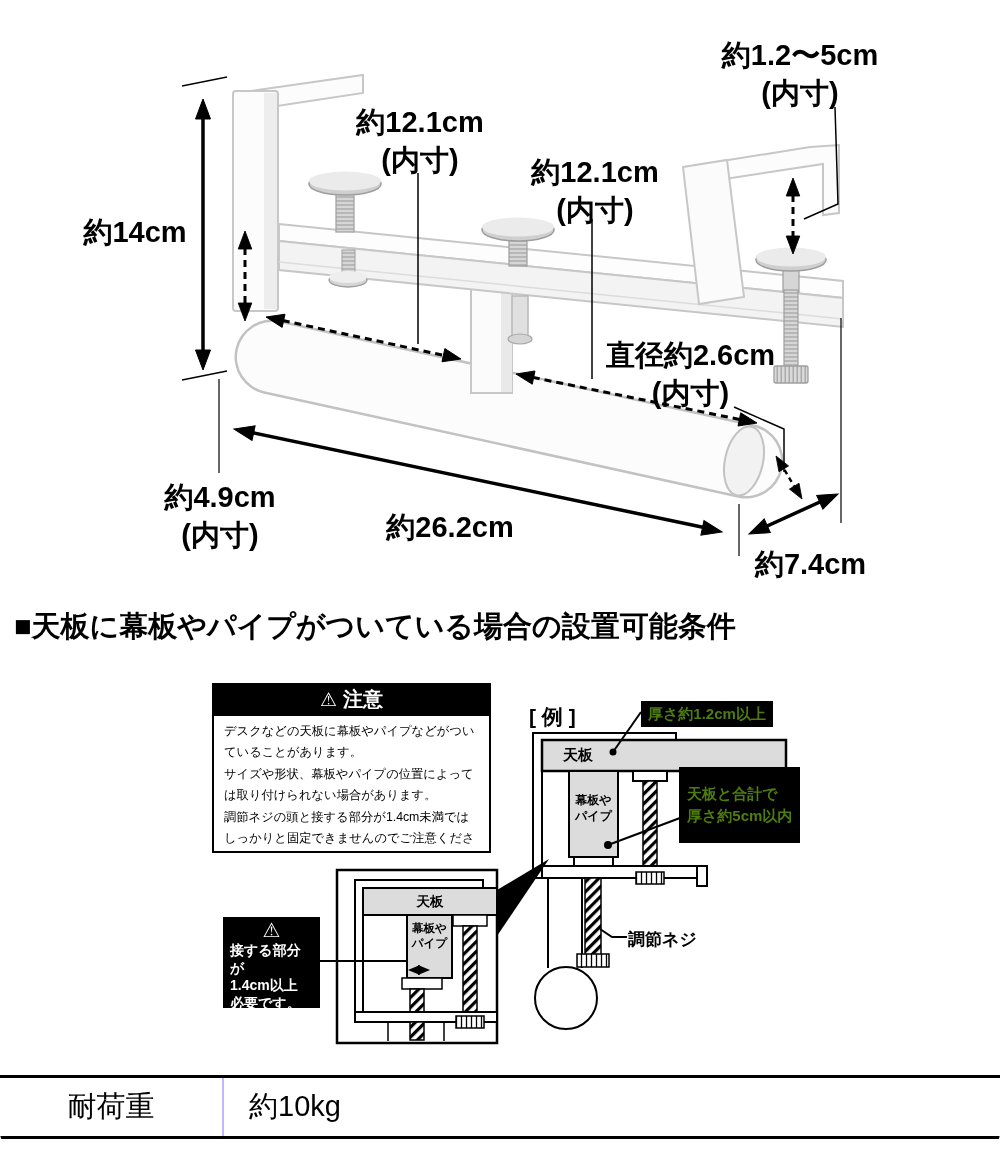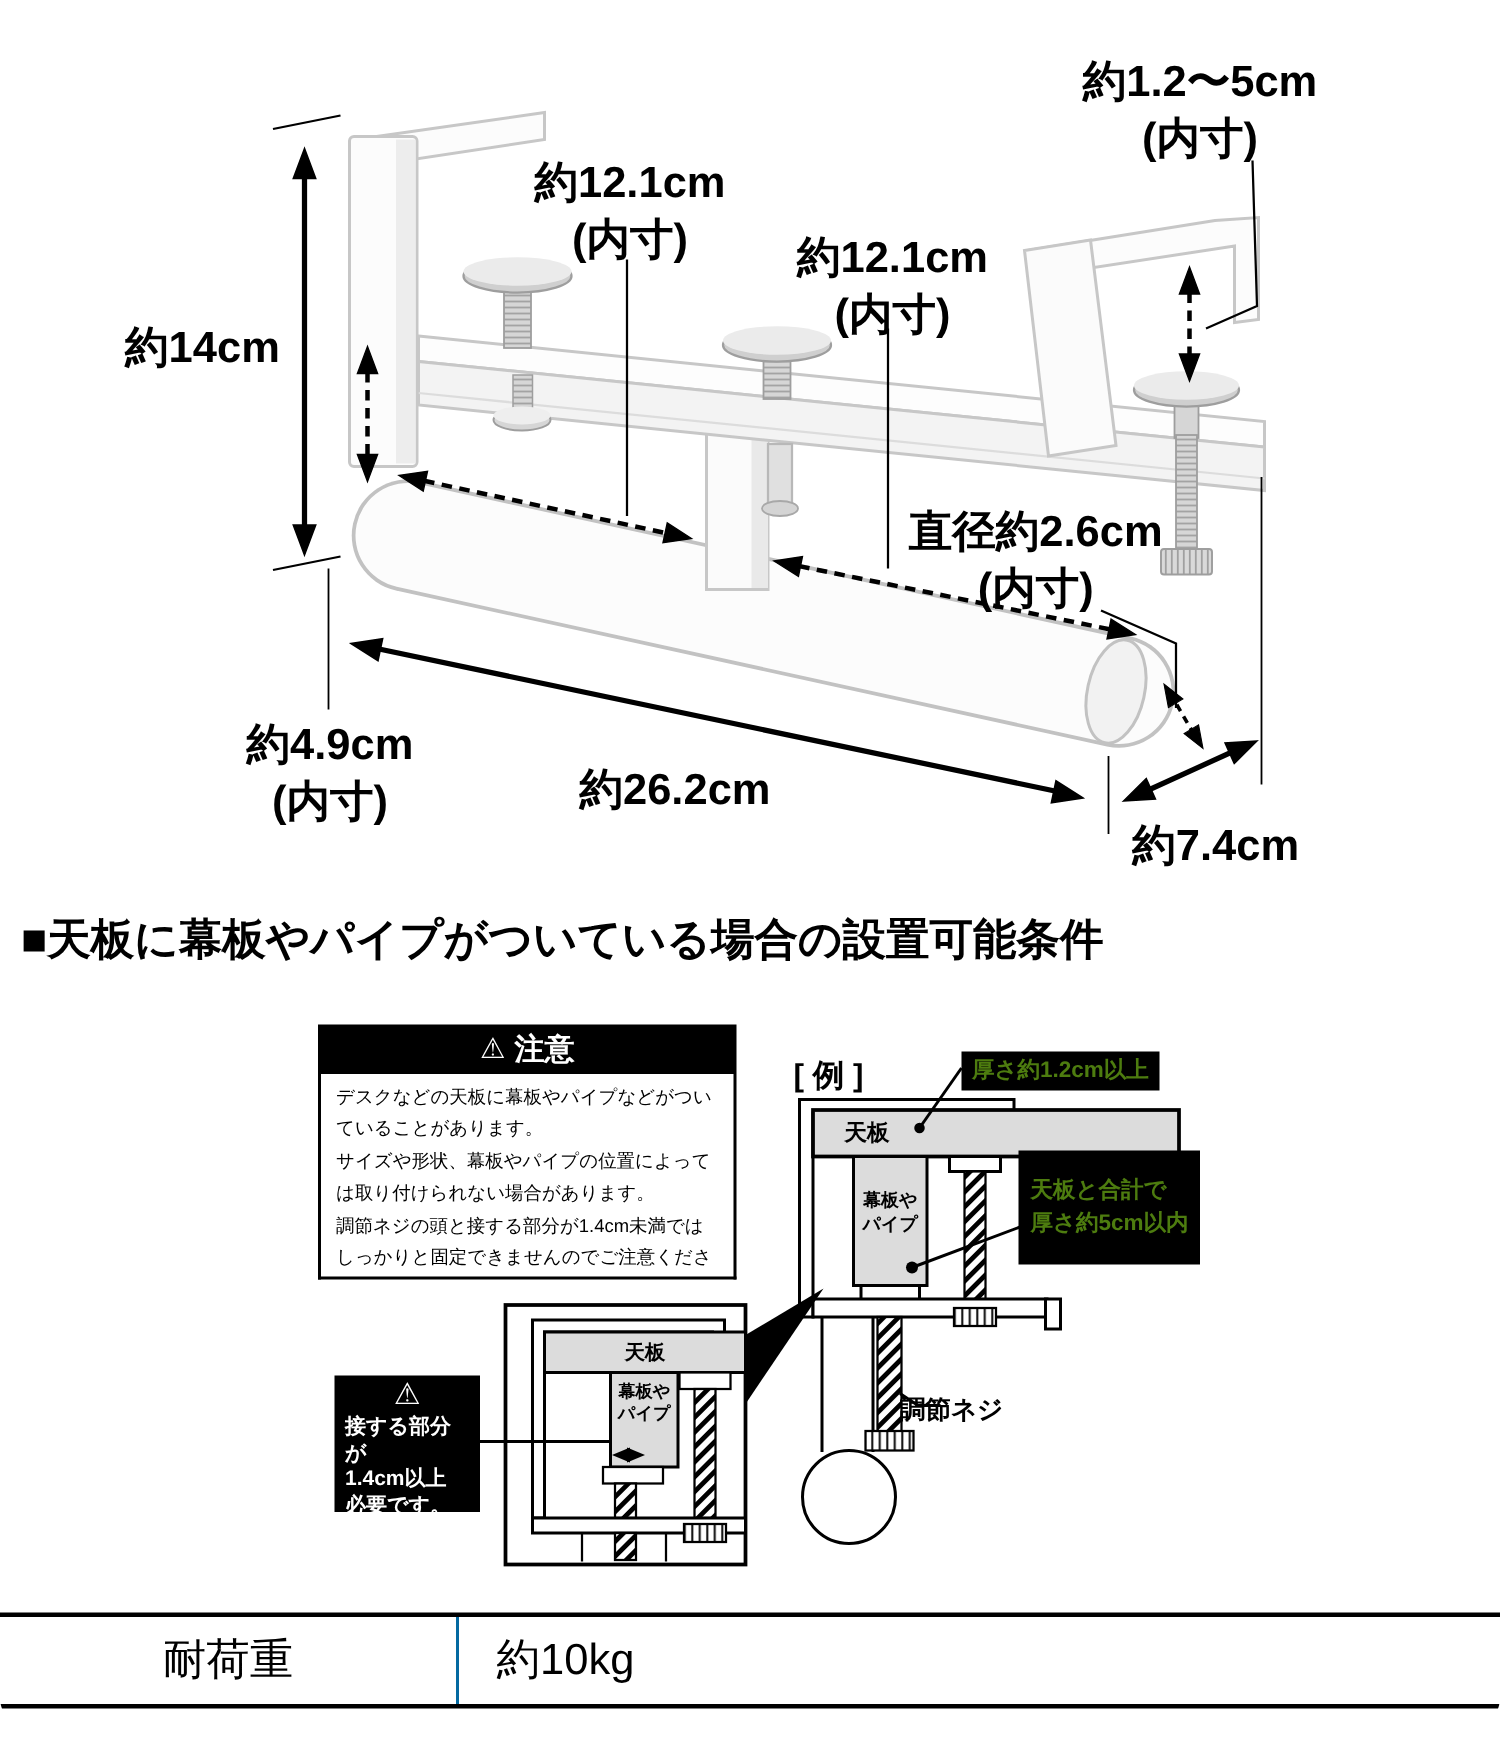--- a/index.html
+++ b/index.html
@@ -16,30 +16,30 @@
   .caution-header .wicon{font-size:19px;line-height:1;}
   .caution-body{border:2px solid #000;border-top:none;box-sizing:border-box;height:137px;overflow:hidden;
                 padding:5px 10px;font-size:12.3px;font-weight:400;line-height:1.74;white-space:pre-line;}
   .ex-label{position:absolute;left:529px;top:703px;font-size:21px;font-weight:700;}
   .badge{position:absolute;background:#000;color:#4d7c0f;font-weight:700;white-space:pre-line;}
   .badge1{left:641px;top:701px;font-size:15px;line-height:1.3;padding:3px 7px;}
   .badge2{left:679px;top:767px;font-size:15px;line-height:1.45;padding:16px 8px;}
   .dlabel{position:absolute;font-weight:700;white-space:pre-line;}
   .tenban-r{left:563px;top:746px;font-size:15px;}
   .makuita-r{left:569px;top:792px;width:49px;font-size:12px;line-height:1.35;text-align:center;}
-  .screwlbl{left:600px;top:928px;font-size:17px;}
+  .screwlbl{left:628px;top:928px;font-size:17px;}
   .tenban-l{left:363px;top:893px;width:134px;font-size:13.5px;text-align:center;}
   .makuita-l{left:407px;top:921px;width:45px;font-size:11.5px;line-height:1.3;text-align:center;}
   .warnbadge{position:absolute;left:223px;top:917px;width:97px;height:91px;background:#000;color:#fff;
              box-sizing:border-box;padding-top:2px;}
   .warnbadge .wicon{display:block;text-align:center;font-size:20px;line-height:1.1;}
   .warnbadge .wtext{display:block;padding:1px 6px 0 7px;font-size:14px;font-weight:700;line-height:1.25;white-space:pre-line;}
   .spec{position:absolute;left:0;top:1075px;width:1000px;height:64px;box-sizing:border-box;
         border-top:3px solid #000;border-bottom:3px solid #000;display:flex;font-size:29px;}
-  .spec .cell-l{width:306px;box-sizing:border-box;border-right:2px solid #0369a1;display:flex;
+  .spec .cell-l{width:224px;box-sizing:border-box;border-right:2px solid #c4b5fd;display:flex;
                 align-items:center;justify-content:center;}
   .spec .cell-r{flex:1;display:flex;align-items:center;padding-left:25px;}
 </style>
 </head>
 <body>
 
 <div class="page">
 
   <svg class="abs" style="left:0;top:0" width="1000" height="608" viewBox="0 0 1000 608" xmlns="http://www.w3.org/2000/svg" xmlns:xlink="http://www.w3.org/1999/xlink">
     <defs>

